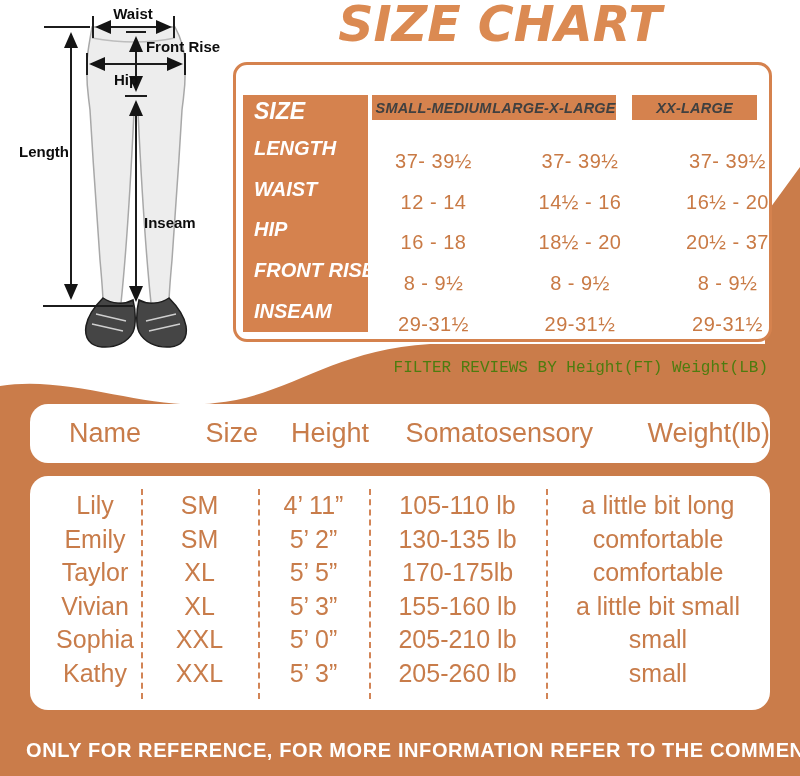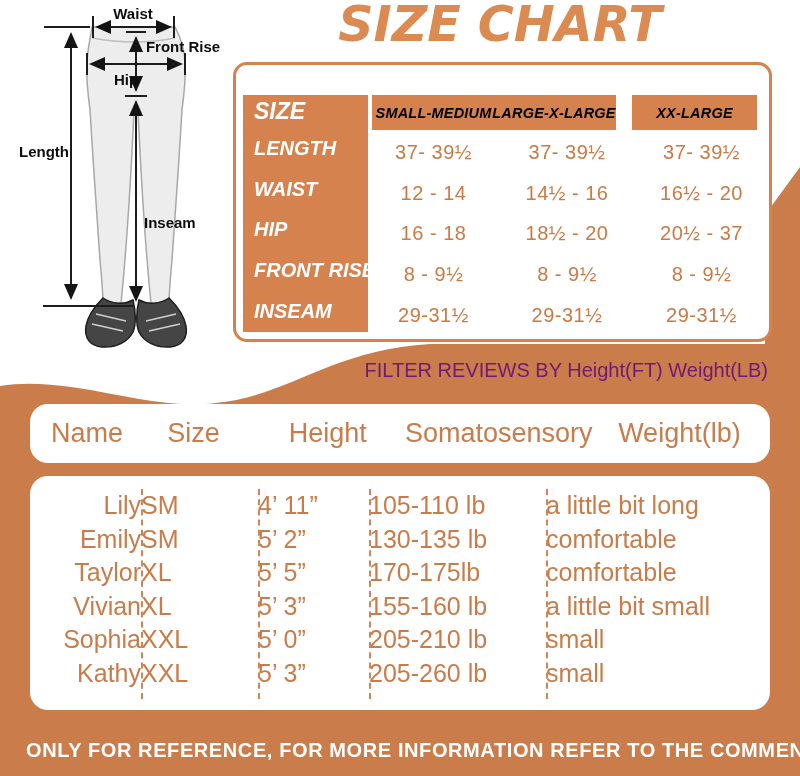--- a/index.html
+++ b/index.html
@@ -38,68 +38,68 @@
     height:33px; display:flex; align-items:center;
     color:#fff; font-style:italic; font-weight:bold; font-size:23px;
     padding-left:11px;
   }
   .size-left .rlabel {
     flex:1; display:flex; align-items:center;
     color:#fff; font-style:italic; font-weight:bold; font-size:20px;
     padding-left:11px; white-space:nowrap;
   }
   .col-head {
-    position:absolute; top:30px; height:35px; background:#d5824e;
-    color:#000000; font-style:italic; font-weight:bold; font-size:14.5px;
+    position:absolute; top:30px; height:25px; background:#d5824e;
+    color:#404040; font-style:italic; font-weight:bold; font-size:14.5px;
     display:flex; align-items:center; justify-content:center;
     letter-spacing:0.2px;
     text-align:right;
   }
   .ch1 { left:136px; width:123px; }
   .ch2 { left:256px; width:124px; }
   .ch3 { left:396px; width:125px; }
   .size-values {
-    position:absolute; left:136px; top:67px; width:385px; height:204px;
+    position:absolute; left:136px; top:76px; width:385px; height:204px;
     display:grid; grid-template-columns:123px 124px 125px;
-    column-gap:10px; grid-auto-rows:40.8px;
+    column-gap:23px; grid-auto-rows:40.8px;
     align-items:center; justify-items:center;
   }
   .size-values div {
     color:#c97a45; font-size:20px; letter-spacing:0.5px; white-space:nowrap;
   }
 
   
   .filter-note {
     position:absolute; top:359px; right:32px;
-    color:#701a75; font-size:20px; white-space:nowrap;
+    color:#4d7c0f; font-size:16px; white-space:nowrap;font-family:Liberation Mono, monospace;
   }
 
   
   .rev-head {
     position:absolute; left:30px; top:404px; width:740px; height:59px;
     background:#ffffff; border-radius:18px;
     display:flex; align-items:center;
     color:#c87c4a; font-size:27px;
   }
-  .rev-head .hc { text-align:left; white-space:nowrap;padding-left:21px; }
+  .rev-head .hc { text-align:right; white-space:nowrap; }
   .c1 { width:111px; } .c2 { width:117px; } .c3 { width:111px; }
   .c4 { width:177px; } .c5 { width:224px; }
 
   
   .rev-body {
     position:absolute; left:30px; top:476px; width:740px; height:234px;
     background:#ffffff; border-radius:18px;
     padding-top:13px; box-sizing:border-box;
   }
   .rev-row {
     display:flex; align-items:center; height:33.5px;
     color:#c87c4a; font-size:25px;
   }
-  .rev-row .cell { white-space:nowrap; }
-  .rev-row .name { text-align:right; padding-left:19px; box-sizing:border-box; }
+  .rev-row .cell { text-align:center; white-space:nowrap; }
+  .rev-row .name { text-align:center; padding-left:19px; box-sizing:border-box; }
   .vsep {
     position:absolute; top:13px; bottom:11px; width:0;
     border-left:2px dashed #d28456;
   }
   .vs1 { left:111px; } .vs2 { left:228px; } .vs3 { left:339px; } .vs4 { left:516px; }
 
   
   .footer-note {
     position:absolute; left:26px; top:739px;
     color:#ffffff; font-size:20px; font-weight:bold; letter-spacing:0.6px;

